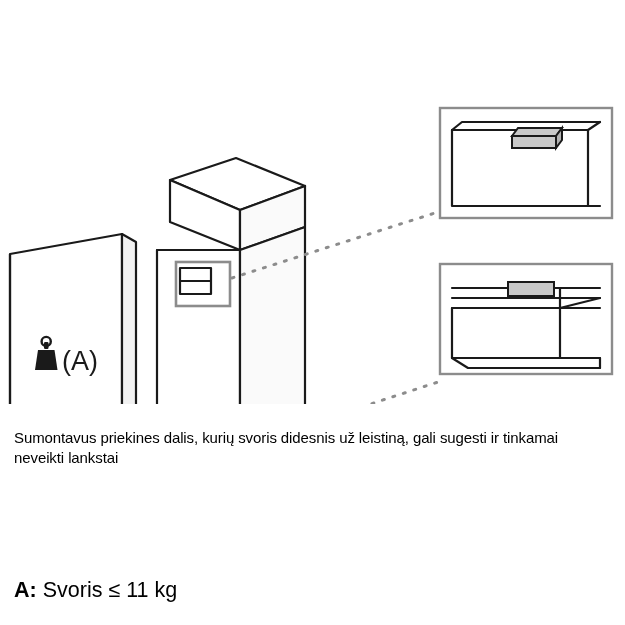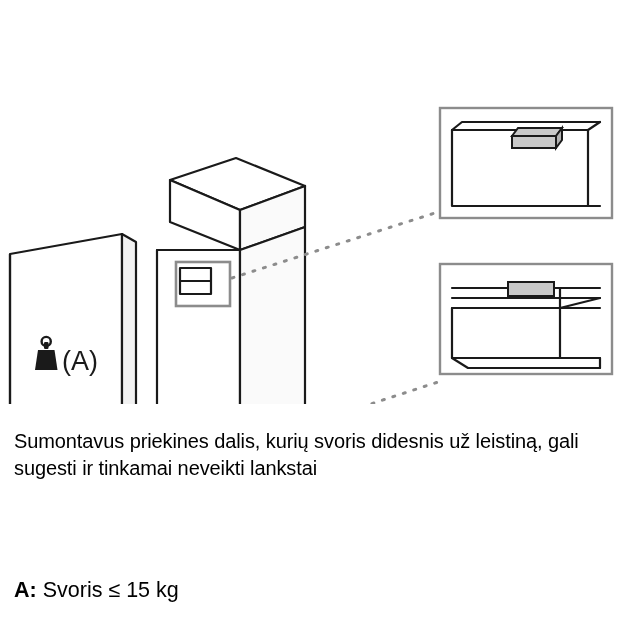--- a/index.html
+++ b/index.html
@@ -37,21 +37,21 @@
     left: 0;
     top: 82px;
     width: 625px;
     height: 322px;
   }
   .body-text {
     position: absolute;
     left: 14px;
     top: 428px;
     width: 595px;
-    font-size: 20px;
+    font-size: 15px;
     line-height: 1.33;
     letter-spacing: -0.1px;
   }
   .legend {
     position: absolute;
     left: 14px;
     top: 578px;
     width: 595px;
     font-size: 21.5px;
     line-height: 1.2;
@@ -150,16 +150,16 @@
       <line x1="236" y1="366" x2="438" y2="300" stroke="#8c8c8c" stroke-width="3" stroke-linecap="round" stroke-dasharray="2 9"></line>
 
       <text x="62" y="288" font-family="Liberation Sans, sans-serif" font-size="27" fill="#1a1a1a">(A)</text>
     </svg>
   </div>
 
   <div class="body-text">Sumontavus priekines dalis, kurių svoris didesnis už leistiną, gali sugesti ir tinkamai neveikti lankstai</div>
 
   <div class="legend">
     <b>A:</b>
-    <span>Svoris ≤ 15 kg</span>
+    <span>Svoris ≤ 11 kg</span>
   </div>
 
 </div>
 
 </body></html>

